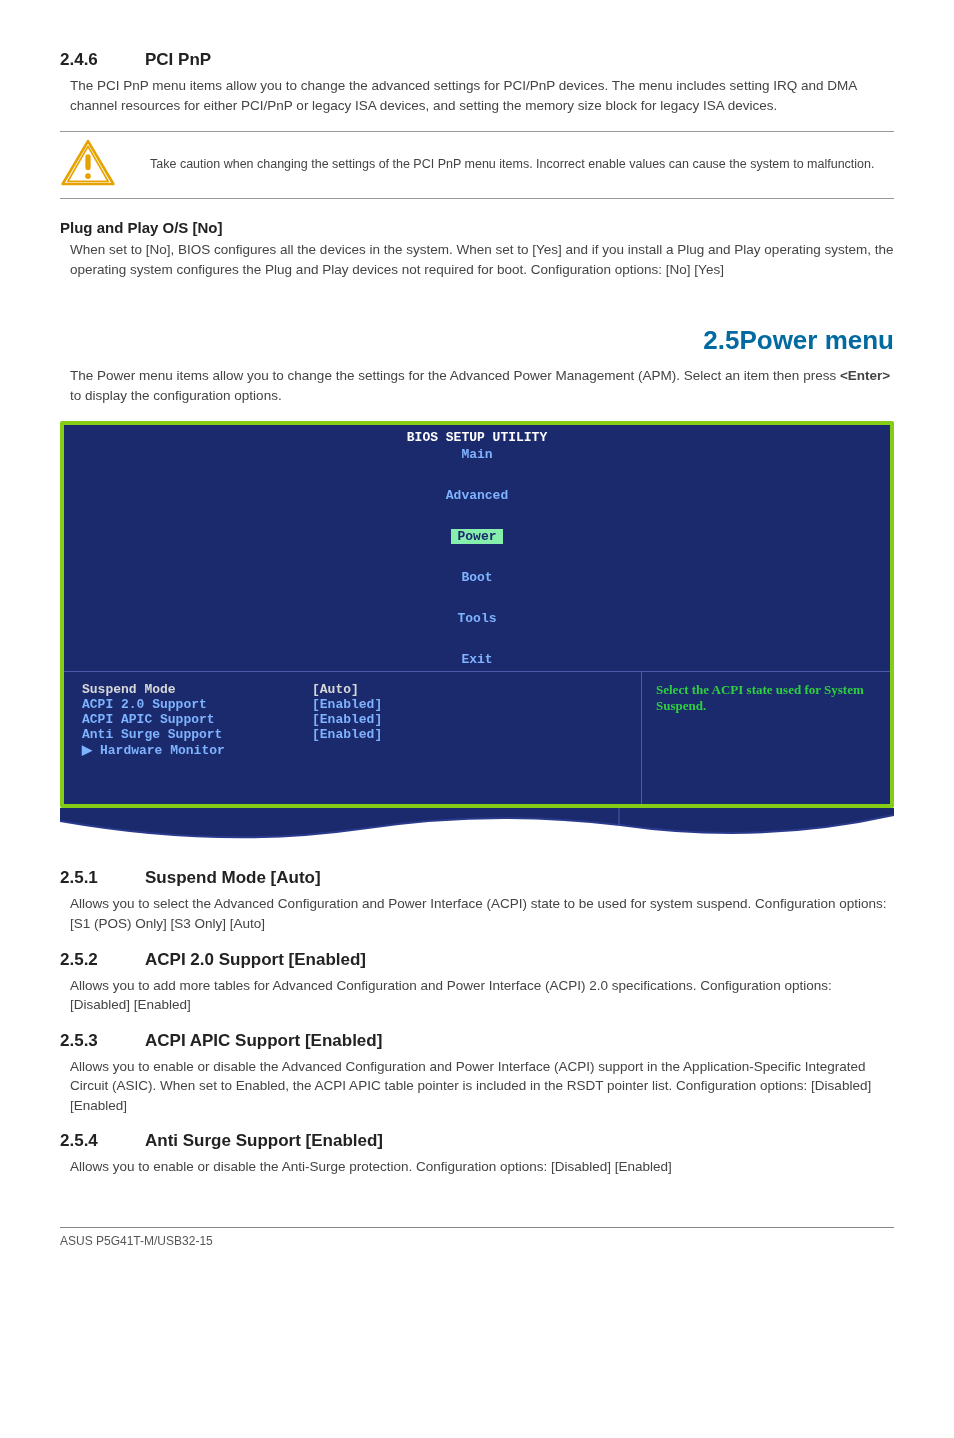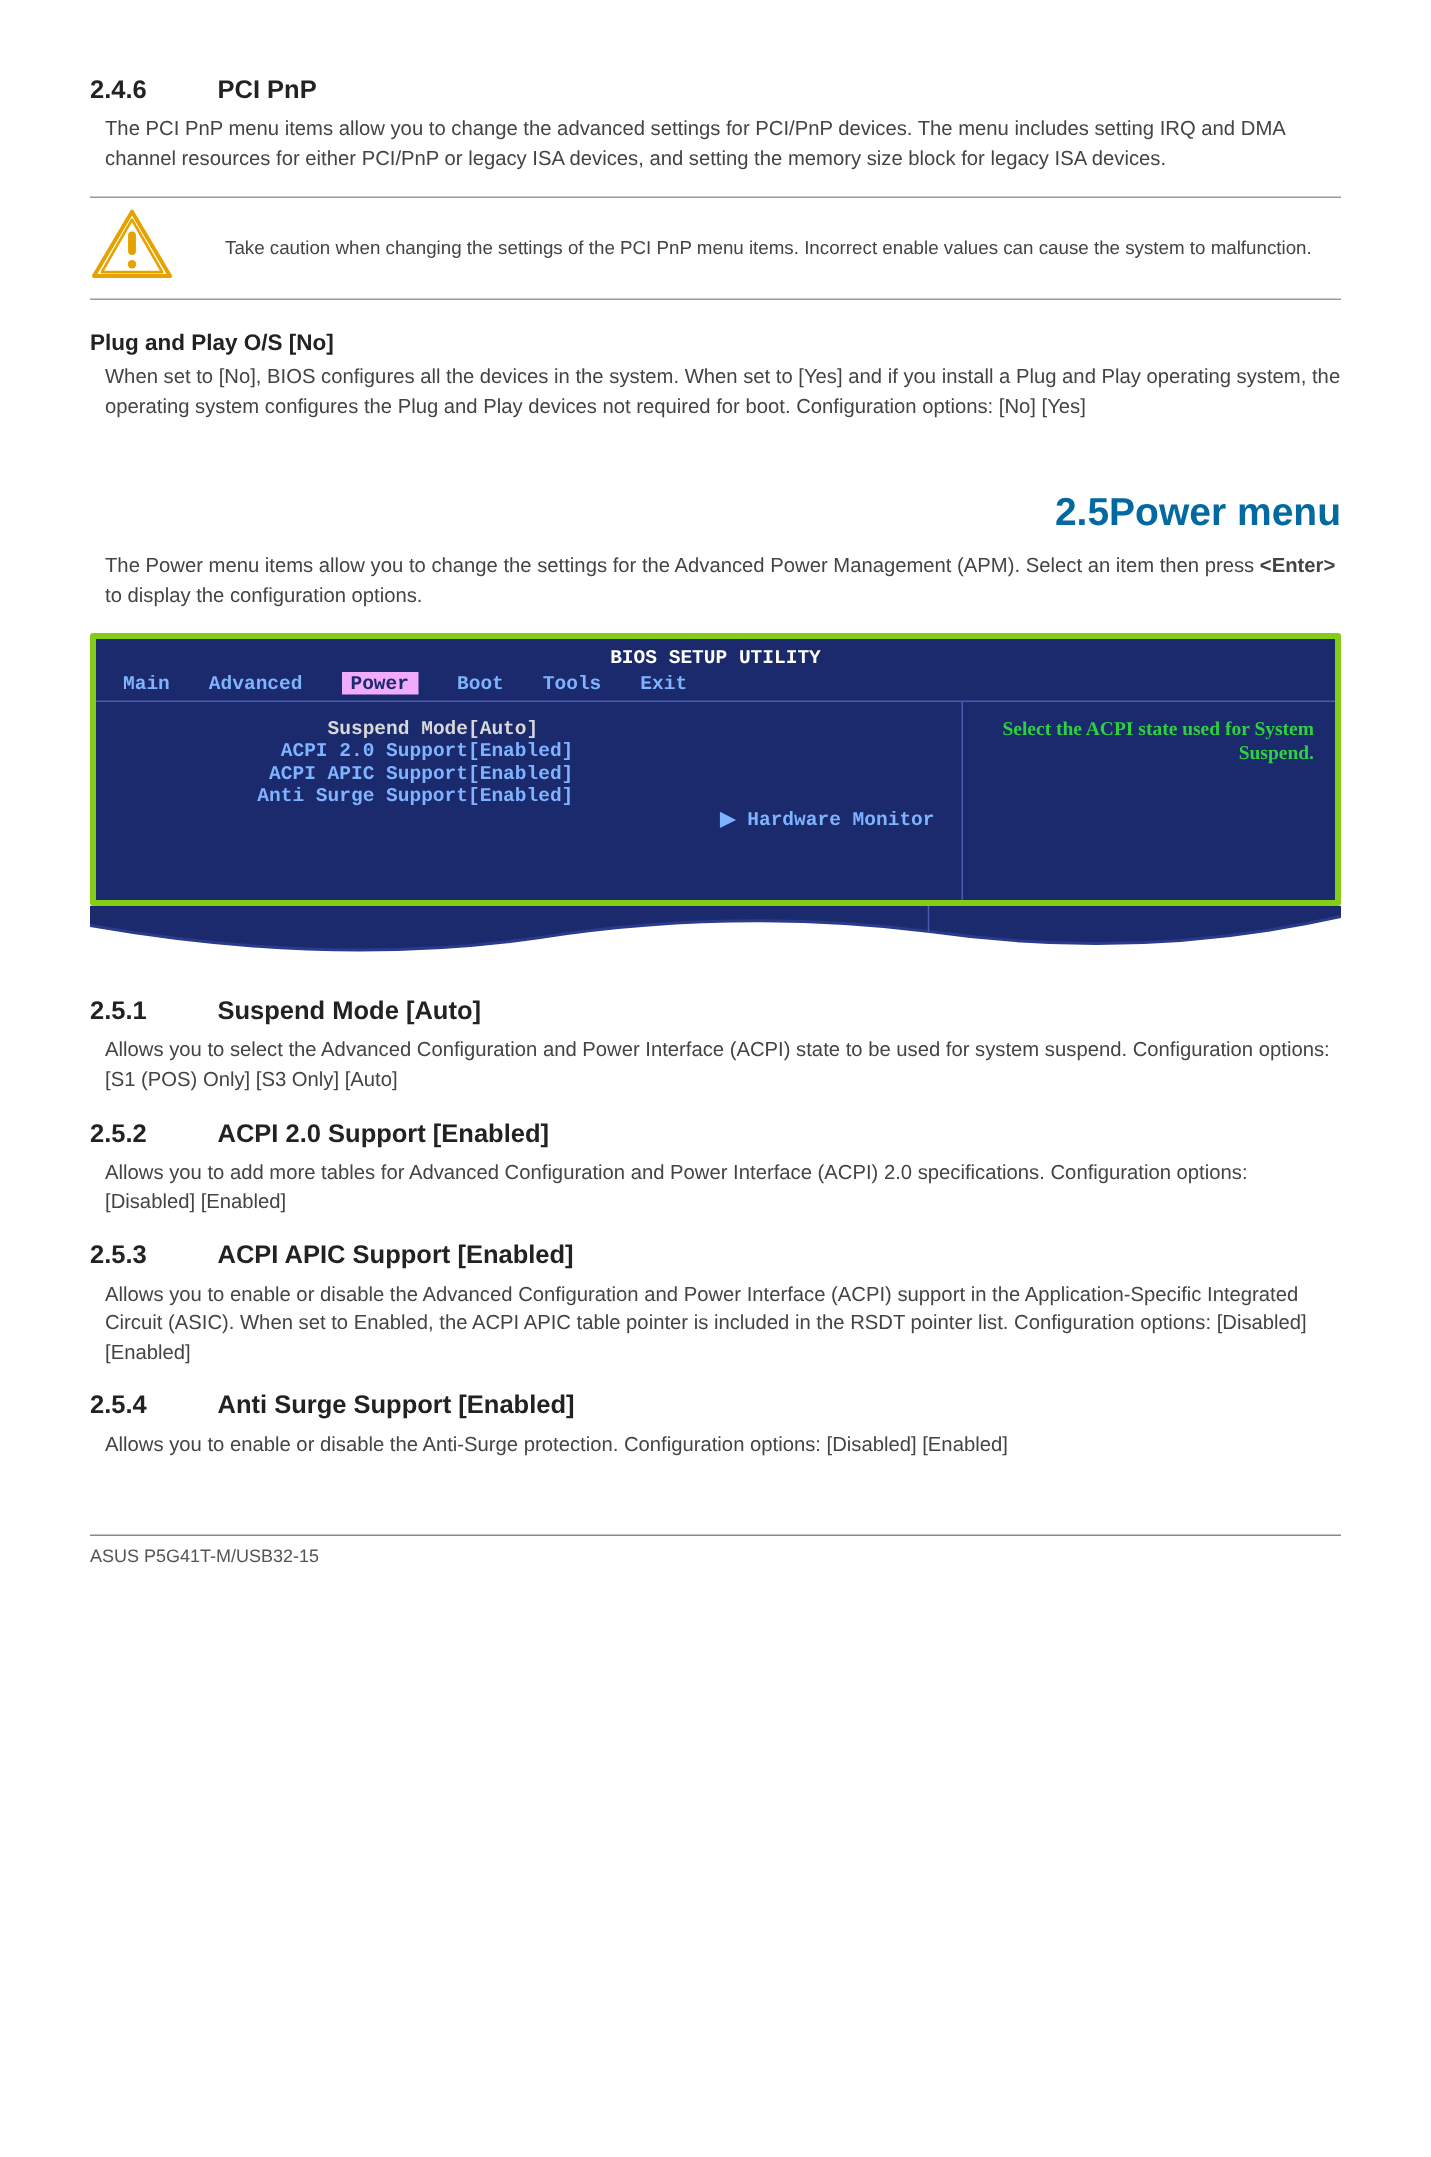--- a/index.html
+++ b/index.html
@@ -67,30 +67,30 @@
   }
   .bios-menu {
     display: flex;
     font-family: "Courier New", monospace;
     font-weight: bold;
     font-size: 13px;
     color: #7fb3ff;
     padding: 2px 18px 4px 18px;
     gap: 26px;
     align-items: center;
+    flex-direction: column;
   }
   .bios-menu .sel {
-    background: #f0abfc;
+    background: #86efac;
     color: #1a2a6c;
     padding: 0 6px;
   }
   .bios-body {
     display: flex;
     border-top: 1px solid #4a5aac;
-    text-align: right;
   }
   .bios-left {
     flex: 1;
     padding: 10px 18px 12px 18px;
     font-family: "Courier New", monospace;
     font-size: 13px;
     font-weight: bold;
     color: #7fb3ff;
     border-right: 1px solid #4a5aac;
     min-height: 110px;

